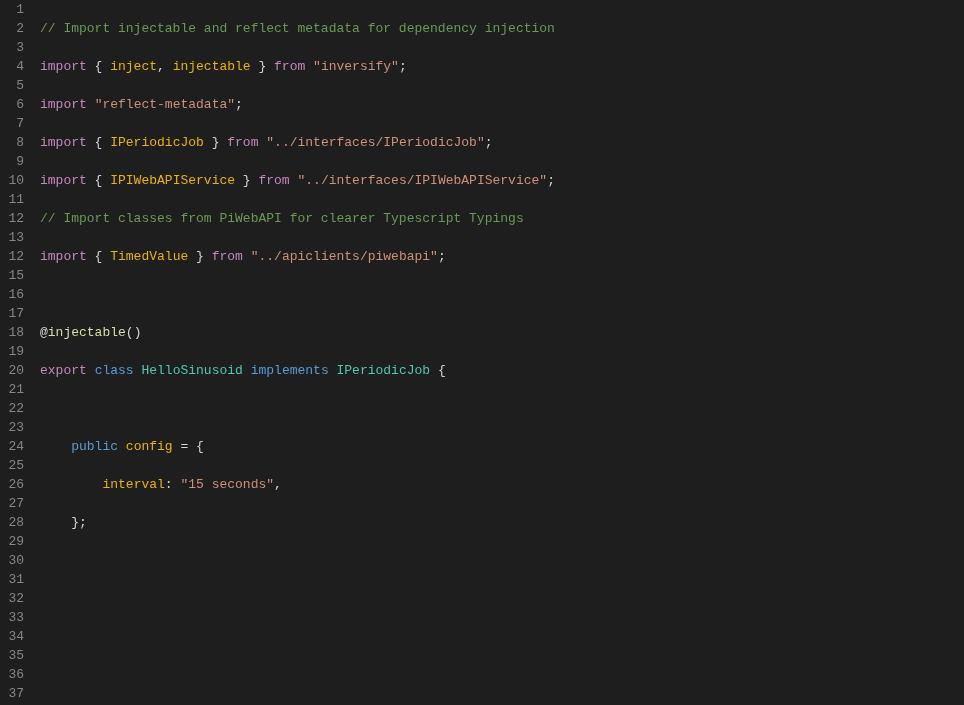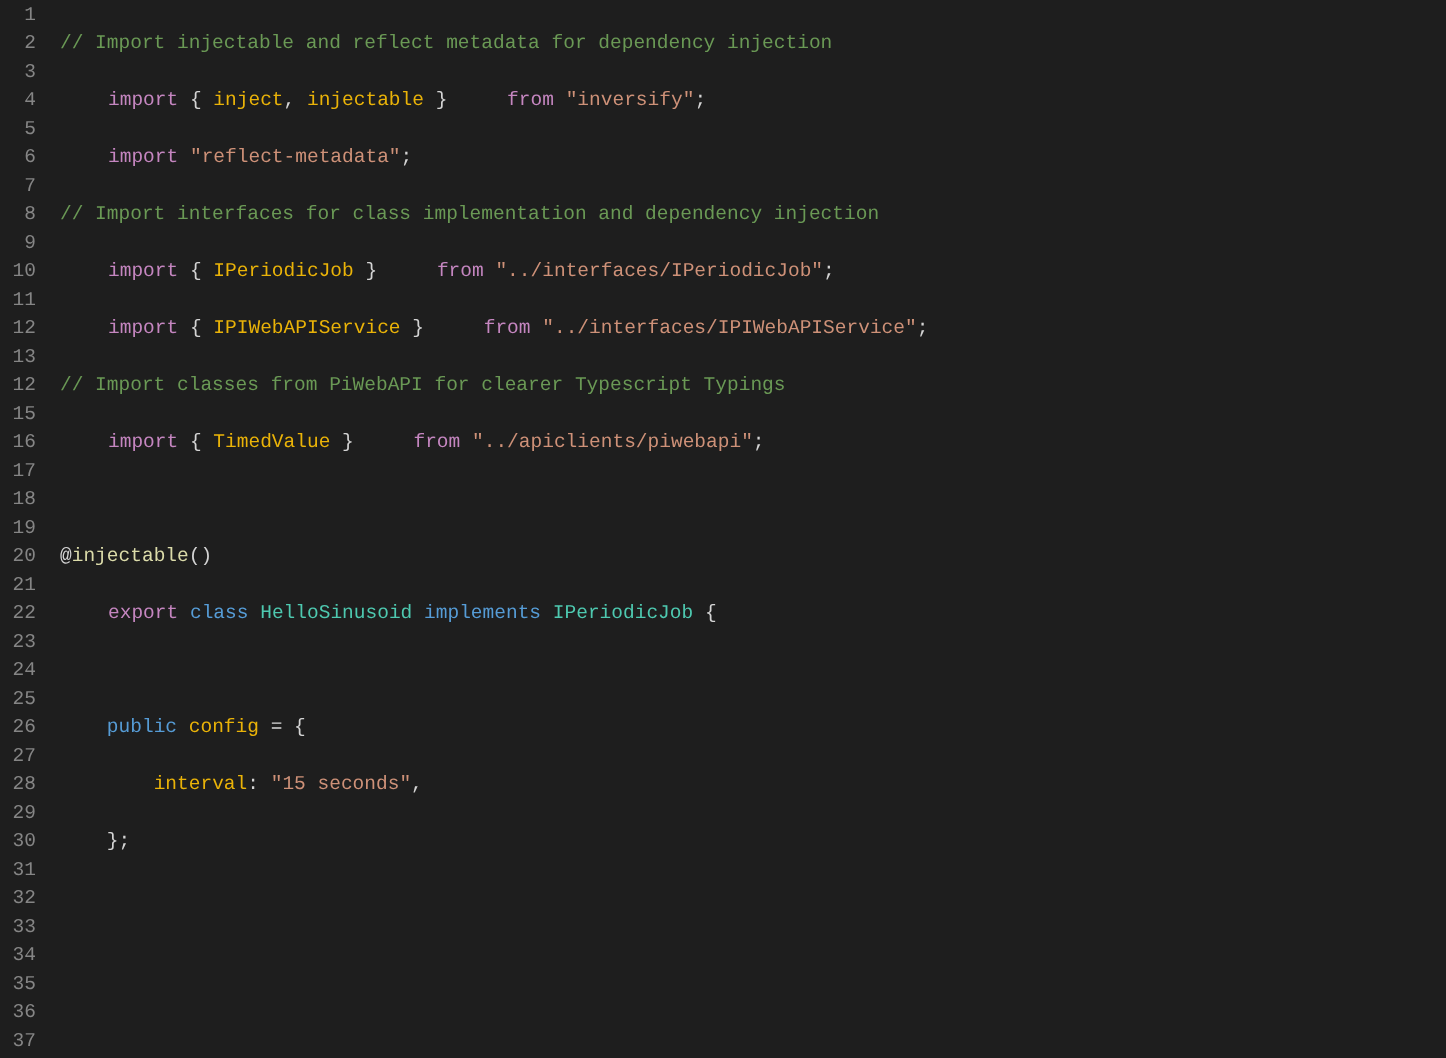--- a/index.html
+++ b/index.html
@@ -25,21 +25,21 @@
   }
   .gutter div { height: 19px; }
   .code {
     flex: 1;
     padding-left: 6px;
     white-space: pre;
   }
   .line { height: 19px; }
   
   .cm   { color: #6a9955; margin-top: 14px; }   
-  .kw   { color: #c586c0; margin-left: 32px; }   
+  .kw   { color: #c586c0; }   
   .kw2  { color: #569cd6; }   
   .cls  { color: #4ec9b0; text-align: center; }   
   .fn   { color: #dcdcaa; }   
   .str  { color: #ce9178; }   
   .va   { color: #eab308; }   
   .pun  { color: #d4d4d4; }   
 </style>
 </head>
 <body>
 
@@ -81,21 +81,20 @@
     <div>34</div>
     <div>35</div>
     <div>36</div>
     <div>37</div>
   </div>
 
   <div class="code">
 <div class="line"><span class="cm">// Import injectable and reflect metadata for dependency injection</span></div>
 <div class="line"><span class="kw">import</span><span class="pun"> { </span><span class="va">inject</span><span class="pun">, </span><span class="va">injectable</span><span class="pun"> } </span><span class="kw">from</span><span class="pun"> </span><span class="str">"inversify"</span><span class="pun">;</span></div>
 <div class="line"><span class="kw">import</span><span class="pun"> </span><span class="str">"reflect-metadata"</span><span class="pun">;</span></div>
-<div class="line"><span class="cm">// Import interfaces for class implementation and dependency injection</span></div>
 <div class="line"><span class="kw">import</span><span class="pun"> { </span><span class="va">IPeriodicJob</span><span class="pun"> } </span><span class="kw">from</span><span class="pun"> </span><span class="str">"../interfaces/IPeriodicJob"</span><span class="pun">;</span></div>
 <div class="line"><span class="kw">import</span><span class="pun"> { </span><span class="va">IPIWebAPIService</span><span class="pun"> } </span><span class="kw">from</span><span class="pun"> </span><span class="str">"../interfaces/IPIWebAPIService"</span><span class="pun">;</span></div>
 <div class="line"><span class="cm">// Import classes from PiWebAPI for clearer Typescript Typings</span></div>
 <div class="line"><span class="kw">import</span><span class="pun"> { </span><span class="va">TimedValue</span><span class="pun"> } </span><span class="kw">from</span><span class="pun"> </span><span class="str">"../apiclients/piwebapi"</span><span class="pun">;</span></div>
 <div class="line"></div>
 <div class="line"><span class="pun">@</span><span class="fn">injectable</span><span class="pun">()</span></div>
 <div class="line"><span class="kw">export</span><span class="pun"> </span><span class="kw2">class</span><span class="pun"> </span><span class="cls">HelloSinusoid</span><span class="pun"> </span><span class="kw2">implements</span><span class="pun"> </span><span class="cls">IPeriodicJob</span><span class="pun"> {</span></div>
 <div class="line"></div>
 <div class="line">    <span class="kw2">public</span><span class="pun"> </span><span class="va">config</span><span class="pun"> = {</span></div>
 <div class="line">        <span class="va">interval</span><span class="pun">: </span><span class="str">"15 seconds"</span><span class="pun">,</span></div>

